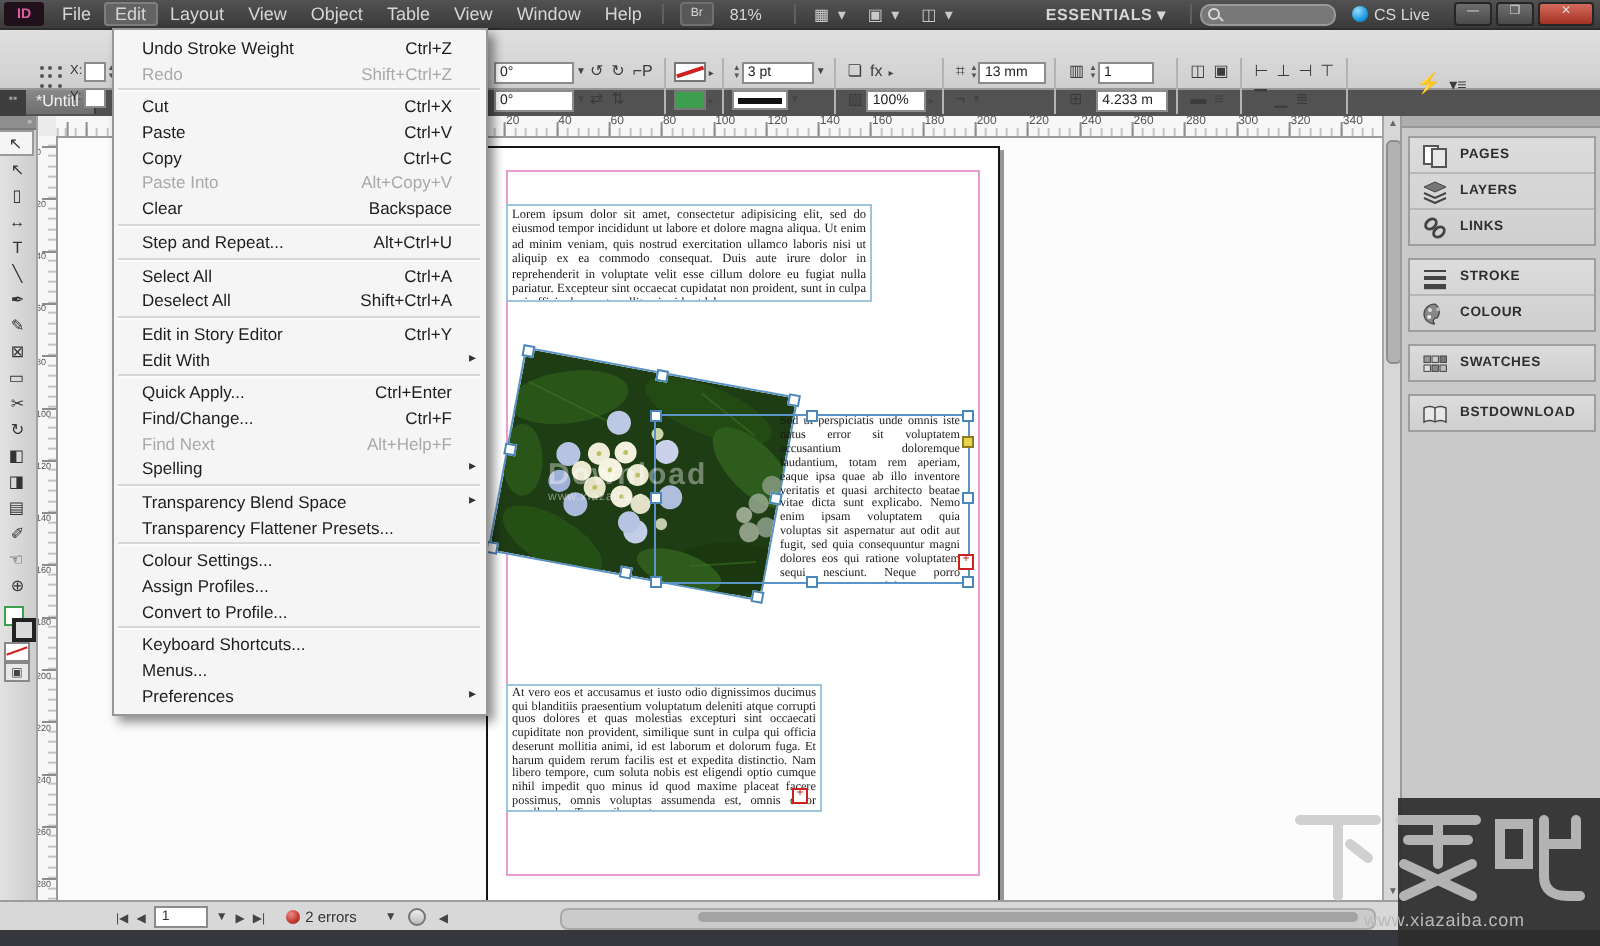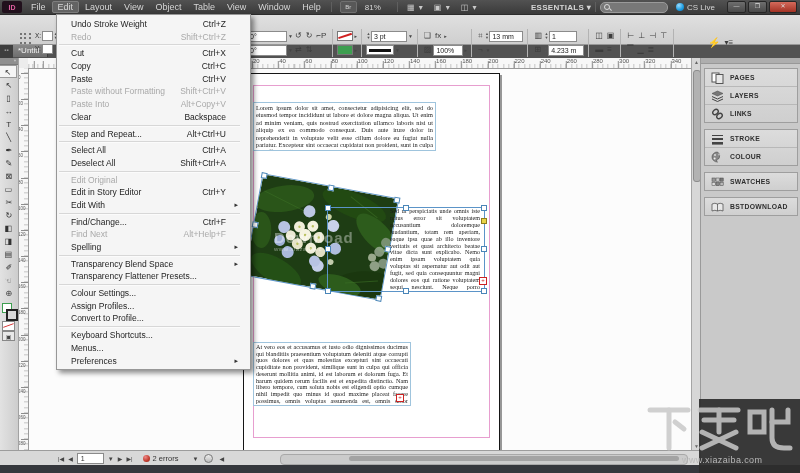--- a/index.html
+++ b/index.html
@@ -13,21 +13,21 @@
   #logo{width:20px;height:12px;margin:0 3px 0 2px;background:#21101c;color:#e05fa0;font-size:7px;font-weight:bold;
     display:flex;align-items:center;justify-content:center;border-radius:2px;}
   .mb-item{padding:0 6px;line-height:13px;cursor:default;}
   .mb-item.active{background:#636363;border:1px solid #7e7e7e;border-radius:2px;line-height:11px;padding:0 5px;}
   .abdiv{width:1px;height:10px;background:#5f5f5f;margin:0 4px;}
   #br-btn{width:15px;height:10px;background:#585858;border:1px solid #707070;border-radius:2px;
     font-size:6px;display:flex;align-items:center;justify-content:center;margin:0 4px;}
   #zoom-ctl{font-size:8px;margin:0 4px;}
   .viewbtn{font-size:8px;color:#c9c9c9;margin:0 5px;letter-spacing:1px;}
   #appbar-right{margin-left:auto;display:flex;align-items:center;}
-  #workspace-switcher{font-size:8px;font-weight:bold;letter-spacing:.3px;}
+  #workspace-switcher{font-size:8px;font-weight:bold;letter-spacing:.3px;margin-right:8px;}
   #searchbox{width:66px;height:9px;background:#787878;border:1px solid #9a9a9a;border-radius:5px;
     margin-right:8px;position:relative;}
   .mag{position:absolute;left:3px;top:1.5px;width:4px;height:4px;border:1px solid #d9d9d9;border-radius:50%;}
   .mag::after{content:"";position:absolute;left:4px;top:4px;width:3px;height:1px;background:#d9d9d9;transform:rotate(45deg);}
   #cslive{display:flex;align-items:center;font-size:8px;margin-right:10px;}
   #cslive-ball{width:8px;height:8px;border-radius:50%;background:radial-gradient(circle at 35% 30%,#9adcff,#1b9be0 60%,#0c6fb0);margin-right:3px;}
   .winbtn{width:17px;height:10px;border:1px solid #262626;border-radius:2px;background:linear-gradient(#6e6e6e,#4a4a4a);
     color:#ddd;font-size:6px;line-height:9px;text-align:center;margin-left:2px;}
   .winbtn.close{background:linear-gradient(#d46a5b,#a33224);width:26px;margin-right:3px;}
 
@@ -127,21 +127,21 @@
   #dock{left:700px;top:58px;width:100px;height:407px;background:#c9c9c9;border-left:1px solid #9a9a9a;z-index:8;}
   #dock-head{height:5px;background:#aeaeae;border-bottom:1px solid #989898;}
   .dock-group{margin:4px 3px 6px 3px;border:1px solid #9e9e9e;background:linear-gradient(#dcdcdc,#cfcfcf);}
   .dock-btn{height:17px;display:flex;align-items:center;border-bottom:1px solid #b8b8b8;padding-left:6px;}
   .dock-btn:last-child{border-bottom:none;}
   .dicon{width:14px;height:12px;margin-right:5px;display:flex;align-items:center;}
   .dlbl{font-size:6.8px;font-weight:bold;color:#2e2e2e;letter-spacing:.3px;}
 
   
   #editmenu{left:56px;top:14px;width:185px;background:#f5f5f5;border:1px solid #979797;
-    box-shadow:3px 3px 5px rgba(0,0,0,.45);padding:3px 8px 2px 0;z-index:100;}
+    box-shadow:3px 3px 5px rgba(0,0,0,.45);padding:3px 1px 2px 0;z-index:100;}
   .mi{position:relative;height:12.7px;line-height:12.7px;font-size:8.5px;color:#1e1e1e;padding:0 16px 0 14px;}
   .mi .sc{position:absolute;right:16px;}
   .mi .arr{position:absolute;right:4px;font-size:7px;color:#333;}
   .mi.dis{color:#a9a9a9;}
   .mi-sep{height:1px;background:#d7d7d7;border-bottom:1px solid #fbfbfb;margin:1px 2px;}
 
   
   #sitemark{left:640px;top:398px;width:160px;height:75px;z-index:200;pointer-events:none;}
   #sitemark-dark{position:absolute;left:59px;top:1px;width:101px;height:74px;background:rgba(45,45,45,.92);}
   #sitemark svg{position:absolute;left:4px;top:4px;}
@@ -615,35 +615,34 @@
       </span>
   </div>
 
   <div id="taskbar" class="abs"></div>
 
   <div id="editmenu" class="abs">
       <div class="mi"><span class="lbl">Undo Stroke Weight</span><span class="sc">Ctrl+Z</span></div>
       <div class="mi dis"><span class="lbl">Redo</span><span class="sc">Shift+Ctrl+Z</span></div>
       <div class="mi-sep"></div>
       <div class="mi"><span class="lbl">Cut</span><span class="sc">Ctrl+X</span></div>
+      <div class="mi"><span class="lbl">Paste</span><span class="sc">Ctrl+V</span></div>
       <div class="mi"><span class="lbl">Copy</span><span class="sc">Ctrl+C</span></div>
-      <div class="mi"><span class="lbl">Paste</span><span class="sc">Ctrl+V</span></div>
-      <div class="mi dis"><span class="lbl">Paste without Formatting</span><span class="sc">Shift+Ctrl+V</span></div>
       <div class="mi dis"><span class="lbl">Paste Into</span><span class="sc">Alt+Copy+V</span></div>
       <div class="mi"><span class="lbl">Clear</span><span class="sc">Backspace</span></div>
       <div class="mi-sep"></div>
       <div class="mi"><span class="lbl">Step and Repeat...</span><span class="sc">Alt+Ctrl+U</span></div>
       <div class="mi-sep"></div>
       <div class="mi"><span class="lbl">Select All</span><span class="sc">Ctrl+A</span></div>
       <div class="mi"><span class="lbl">Deselect All</span><span class="sc">Shift+Ctrl+A</span></div>
       <div class="mi-sep"></div>
-      <div class="mi dis"><span class="lbl">Edit Original</span></div>
       <div class="mi"><span class="lbl">Edit in Story Editor</span><span class="sc">Ctrl+Y</span></div>
       <div class="mi"><span class="lbl">Edit With</span><span class="arr">▸</span></div>
       <div class="mi-sep"></div>
+      <div class="mi"><span class="lbl">Quick Apply...</span><span class="sc">Ctrl+Enter</span></div>
       <div class="mi"><span class="lbl">Find/Change...</span><span class="sc">Ctrl+F</span></div>
       <div class="mi dis"><span class="lbl">Find Next</span><span class="sc">Alt+Help+F</span></div>
       <div class="mi"><span class="lbl">Spelling</span><span class="arr">▸</span></div>
       <div class="mi-sep"></div>
       <div class="mi"><span class="lbl">Transparency Blend Space</span><span class="arr">▸</span></div>
       <div class="mi"><span class="lbl">Transparency Flattener Presets...</span></div>
       <div class="mi-sep"></div>
       <div class="mi"><span class="lbl">Colour Settings...</span></div>
       <div class="mi"><span class="lbl">Assign Profiles...</span></div>
       <div class="mi"><span class="lbl">Convert to Profile...</span></div>

